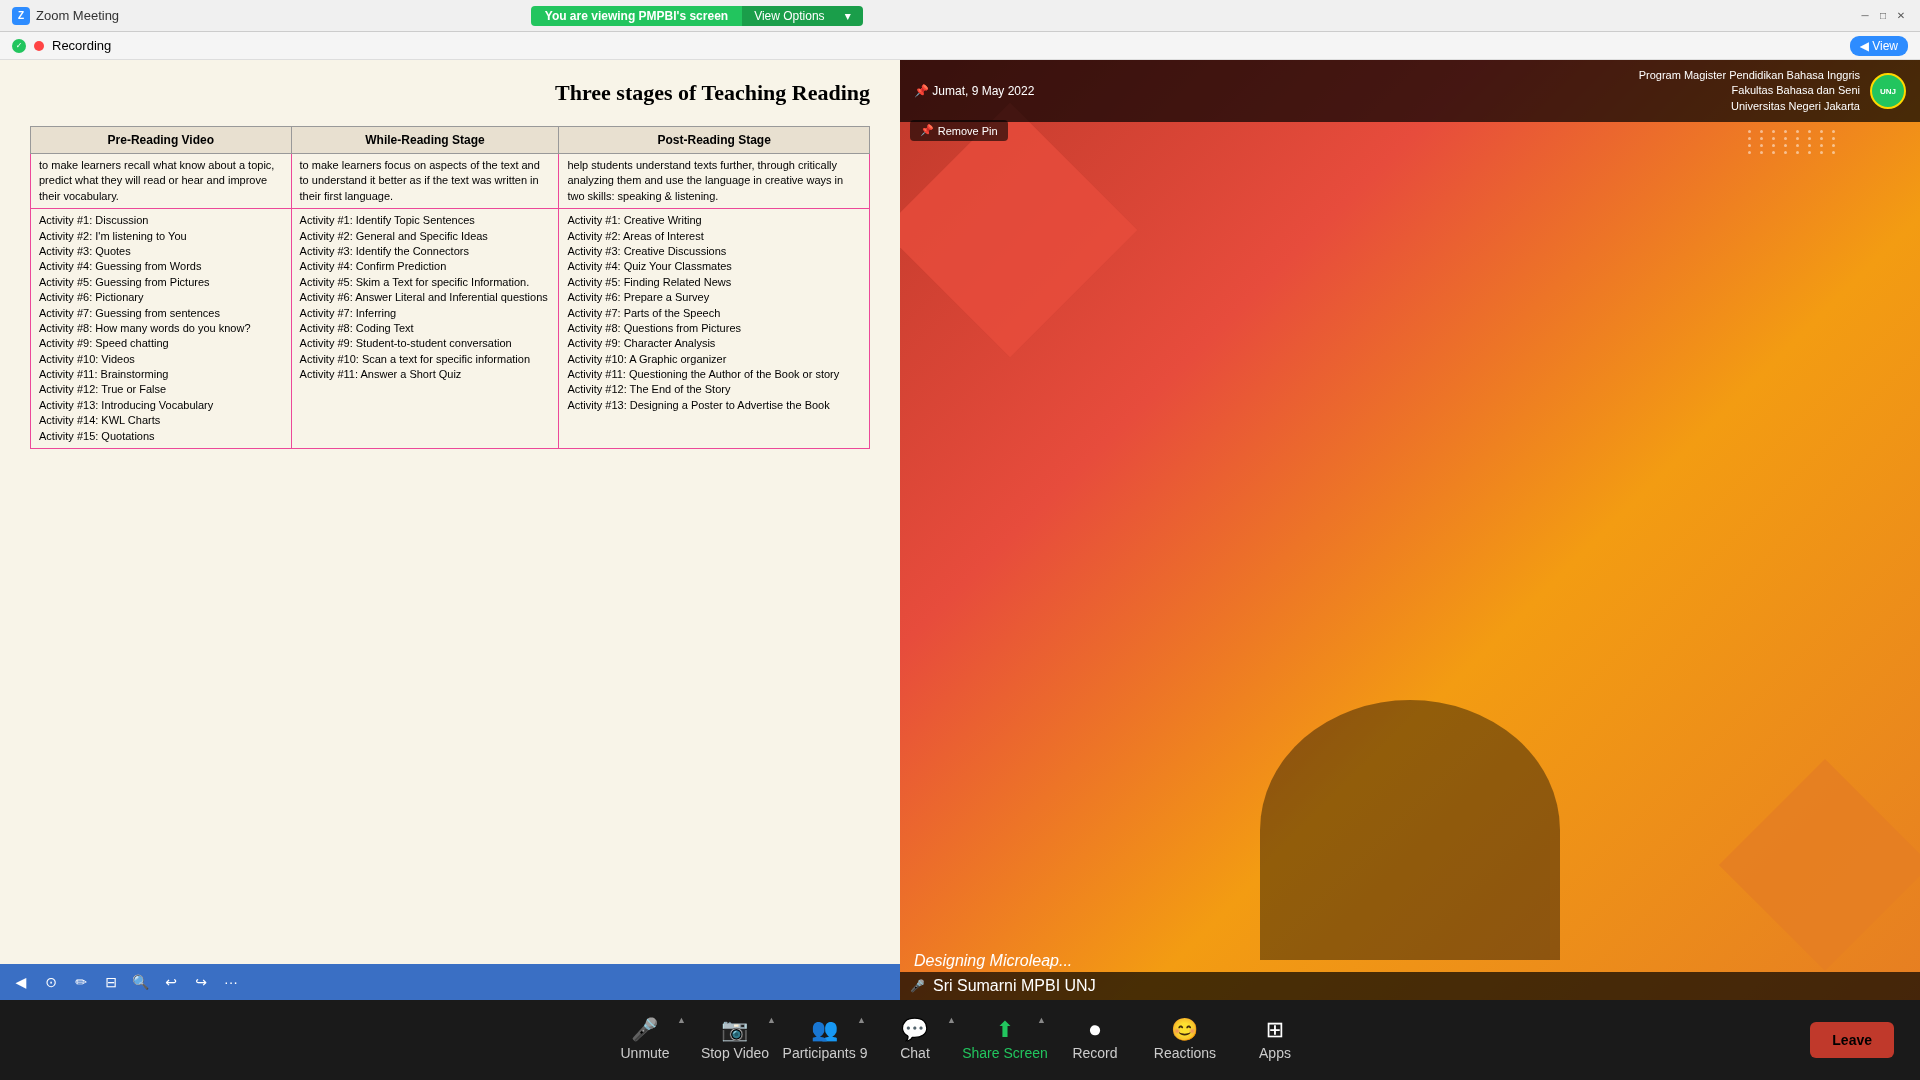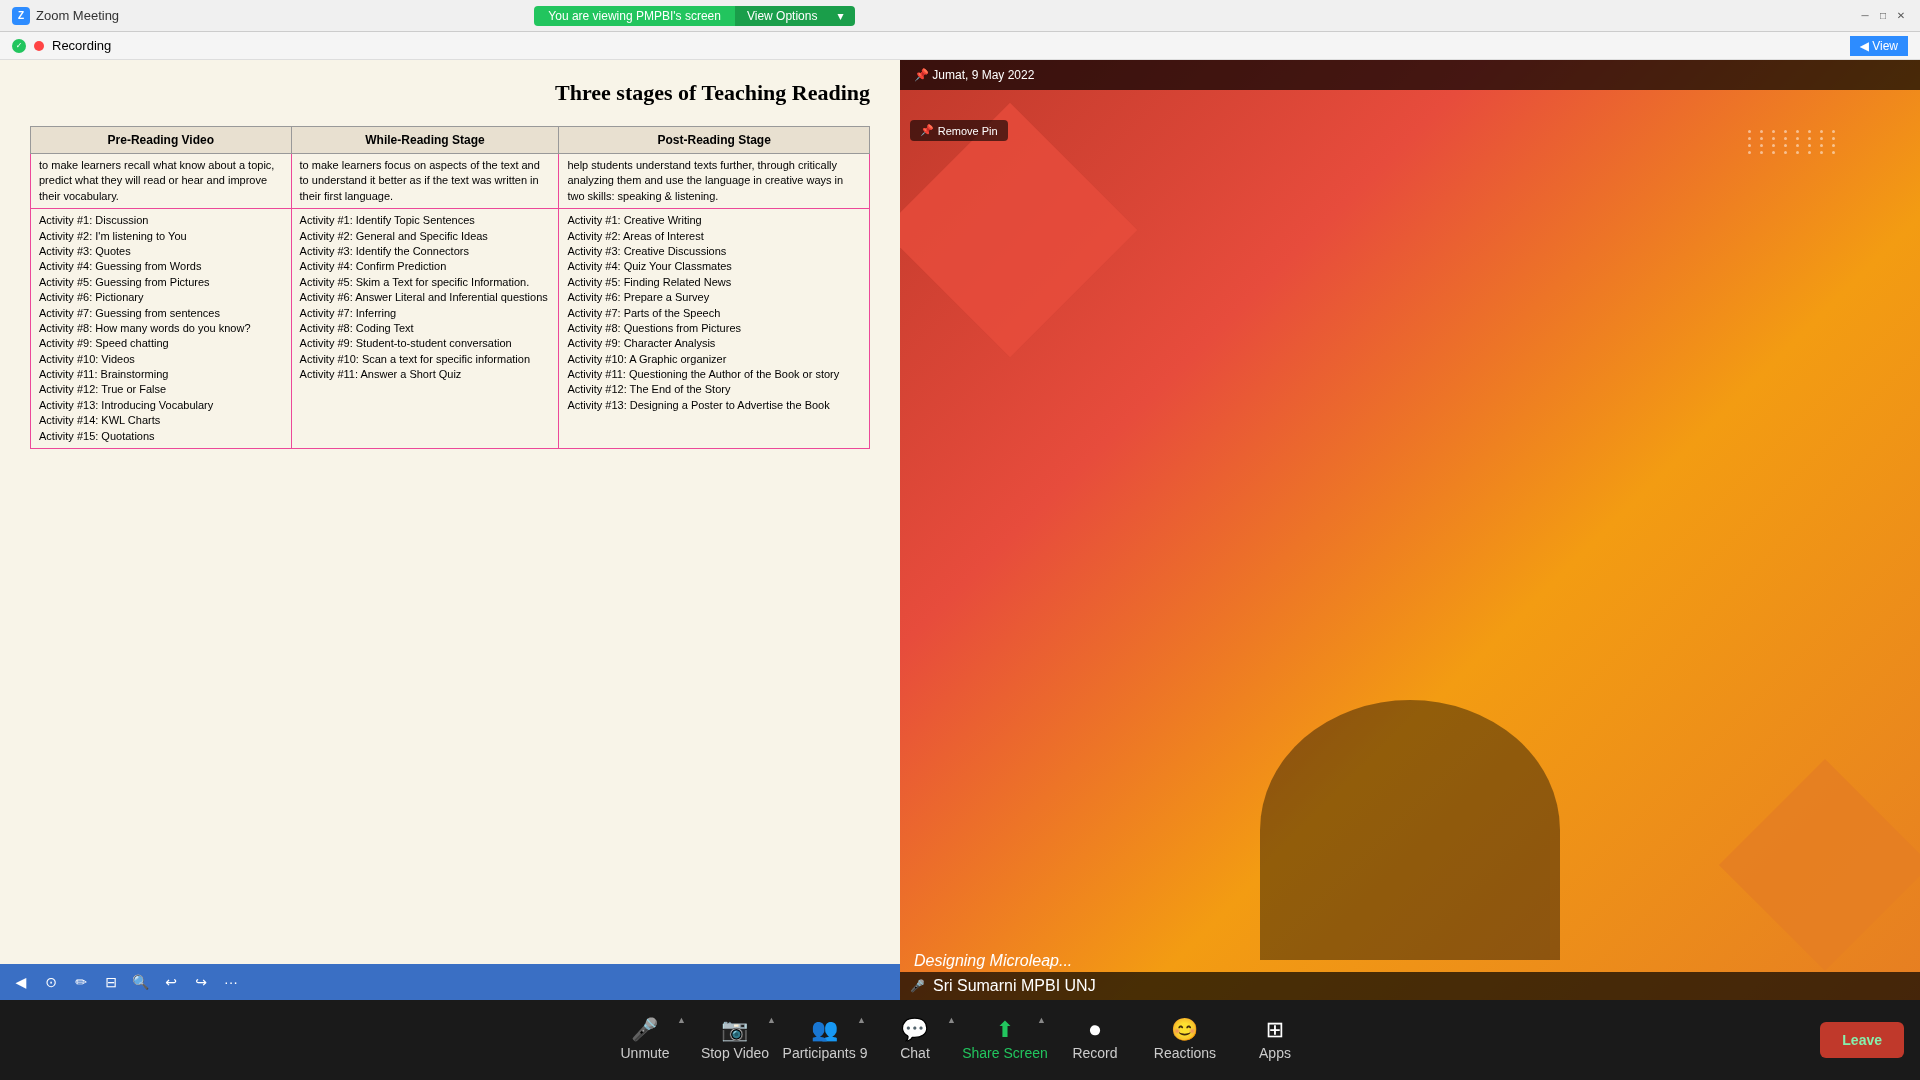--- a/index.html
+++ b/index.html
@@ -48,21 +48,21 @@
       margin-left: auto;
       margin-right: auto;
       transform: translateX(-60px);
     }
     #titlebar .viewing-badge {
       background: #22c55e;
       color: white;
       padding: 3px 14px;
       border-radius: 4px 0 0 4px;
       font-size: 12px;
-      font-weight: 400;
+      font-weight: 700;
     }
     #titlebar .view-options-btn {
       background: #1a9e4a;
       color: white;
       padding: 3px 12px;
       border-radius: 0 4px 4px 0;
       font-size: 12px;
       cursor: pointer;
       display: flex;
       align-items: center;
@@ -108,21 +108,21 @@
       justify-content: center;
       color: white;
       font-size: 8px;
     }
     .view-btn-top {
       margin-left: auto;
       background: #2d8cff;
       color: white;
       border: none;
       padding: 3px 10px;
-      border-radius: 0;
+      border-radius: 9px;
       font-size: 12px;
       cursor: pointer;
       display: flex;
       align-items: center;
       gap: 4px;
     }
 
     
     #main-content {
       display: flex;
@@ -401,23 +401,23 @@
     .toolbar-arrow {
       position: absolute;
       top: 10px;
       right: 4px;
       font-size: 9px;
       color: #888;
     }
 
     .leave-btn {
       position: absolute;
-      right: 16px;
+      right: 26px;
       background: #c0392b;
-      color: #86efac;
+      color: #000000;
       border: none;
       padding: 10px 22px;
       border-radius: 6px;
       font-size: 14px;
       font-weight: 600;
       cursor: pointer;
     }
   </style>
 </head>
 <body>
@@ -574,20 +574,28 @@
           <div class="dot-item"></div>
       </div>
 
       <div class="presenter-silhouette"></div>
 
       <div class="video-header">
         <div class="video-header-left">
           <span>📌</span>
           <span>Jumat, 9 May 2022</span>
         </div>
+        <div class="video-header-right">
+          <div class="program-badge">
+            <div>Program Magister Pendidikan Bahasa Inggris</div>
+            <div>Fakultas Bahasa dan Seni</div>
+            <div>Universitas Negeri Jakarta</div>
+          </div>
+          <div class="unj-logo">UNJ</div>
+        </div>
       </div>
 
       <div class="remove-pin-btn">
         <span>📌</span>
         <span>Remove Pin</span>
       </div>
 
       <div class="designing-text">Designing Microleap...</div>
 
       <div class="video-footer">

